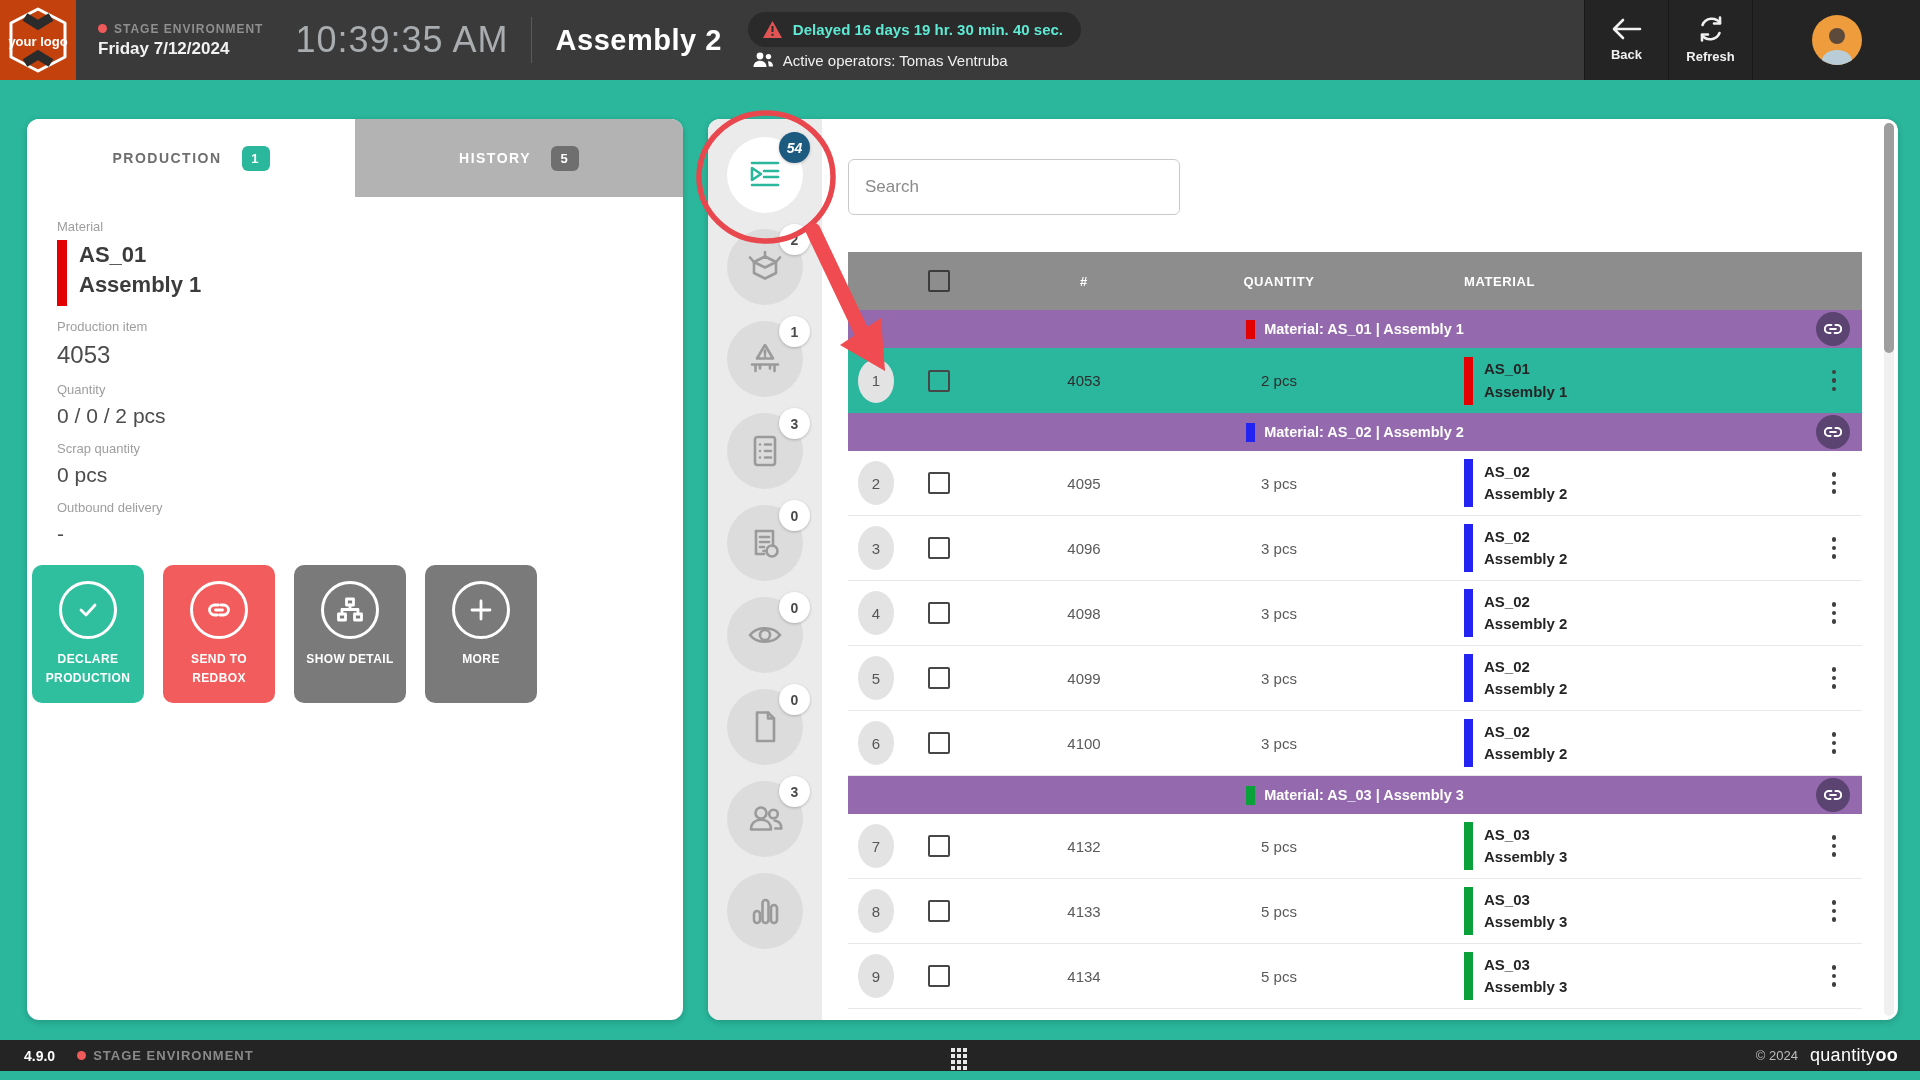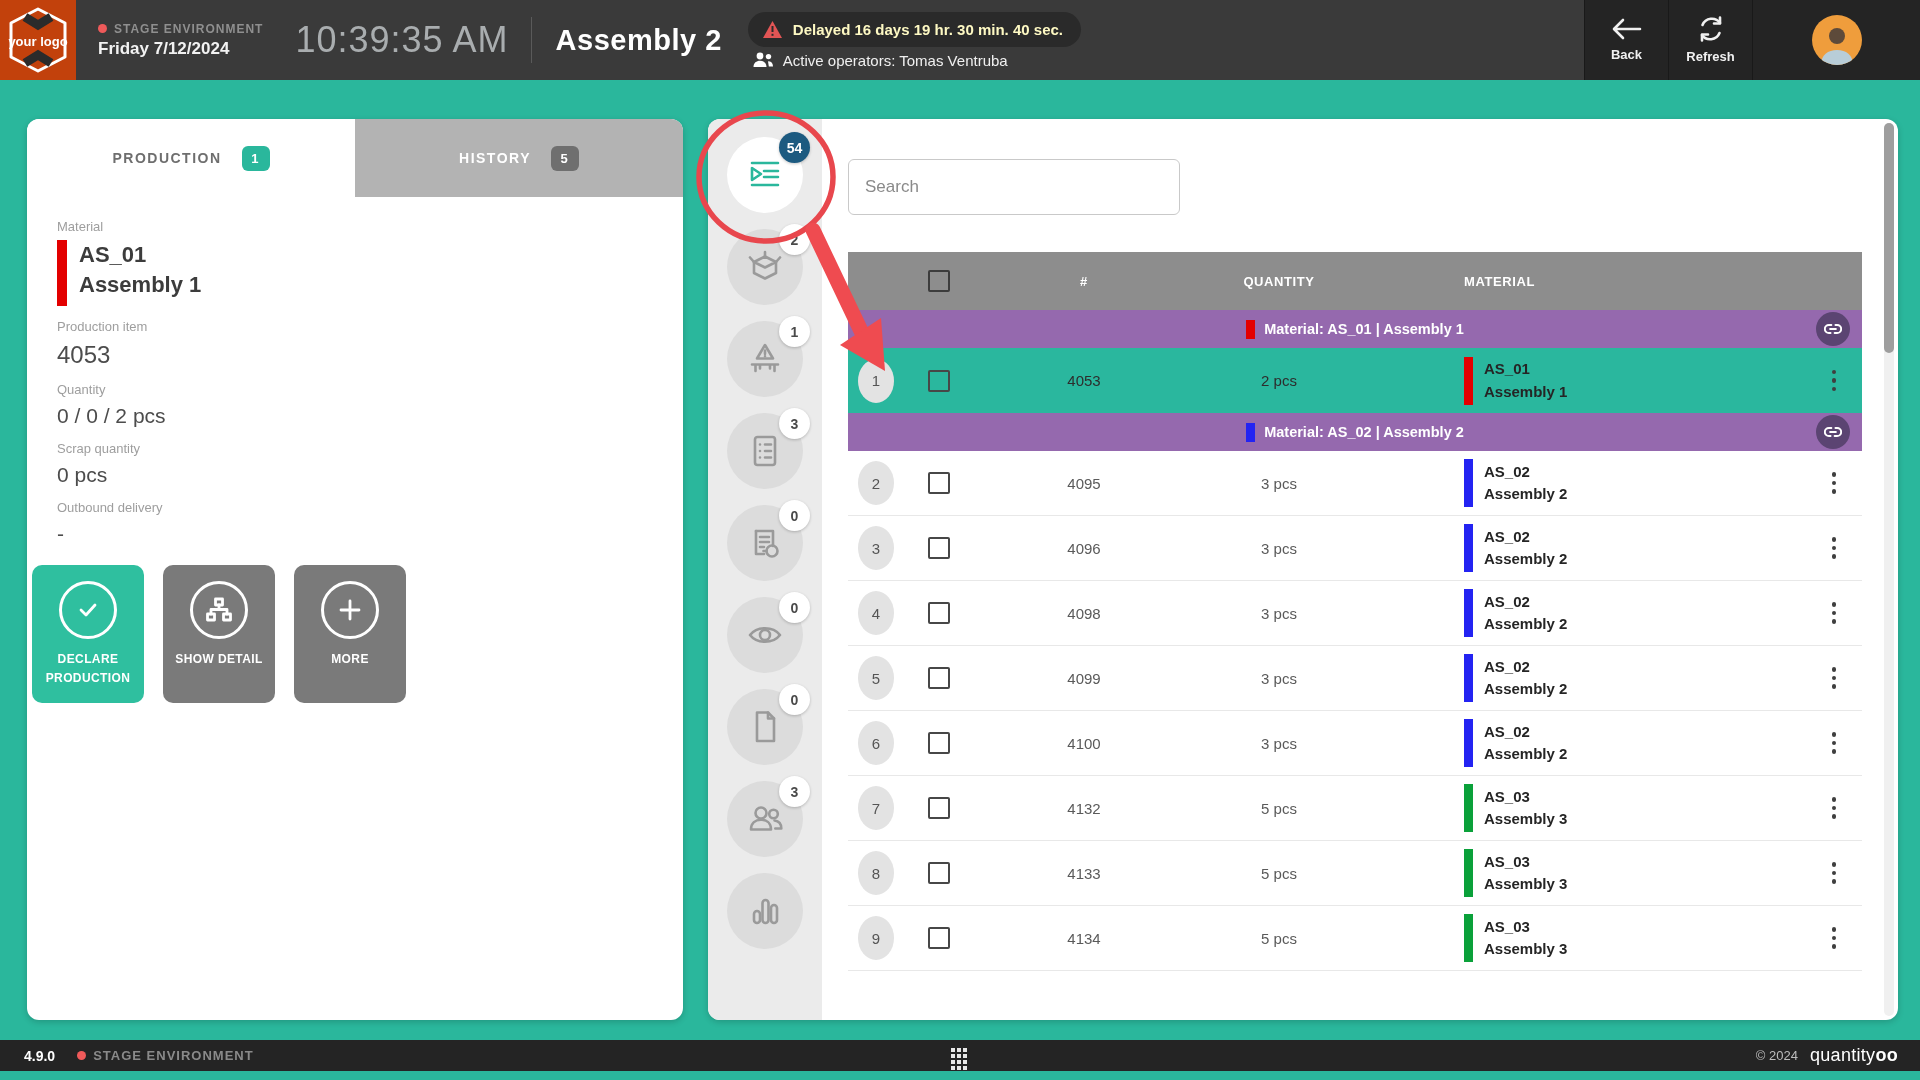--- a/index.html
+++ b/index.html
@@ -11,21 +11,21 @@
   .header { position:absolute; top:0; left:0; width:1920px; height:80px; background:#3a3a3a; display:flex; align-items:stretch; }
   .logo-block { width:76px; background:#c2410c; display:flex; align-items:center; justify-content:center; cursor:pointer; }
   .env-block { margin-left:22px; display:flex; flex-direction:column; justify-content:center; }
   .env-line { display:flex; align-items:center; gap:7px; font-size:12px; font-weight:bold; letter-spacing:1px; color:#8f8f8f; }
   .env-dot { width:9px; height:9px; border-radius:50%; background:#ef5a5a; }
   .env-date { margin-top:3px; font-size:17px; font-weight:bold; color:#f2f2f2; }
   .clock { margin-left:32px; align-self:center; font-size:36px; color:#a9adaf; letter-spacing:1px; }
   .hdr-divider { width:1px; height:46px; background:#5a5a5a; align-self:center; margin-left:22px; }
   .page-title { margin-left:24px; align-self:center; font-size:29px; font-weight:bold; color:#fff; letter-spacing:.5px; }
   .status-block { margin-left:26px; align-self:center; display:flex; flex-direction:column; gap:5px; }
-  .delay-pill { display:inline-flex; align-items:center; gap:10px; background:#2a2a2a; border-radius:19px; padding:8px 18px 8px 14px; color:#fef9c3; font-size:15px; font-weight:bold; width:max-content; }
+  .delay-pill { display:inline-flex; align-items:center; gap:10px; background:#2a2a2a; border-radius:19px; padding:8px 18px 8px 14px; color:#5eead4; font-size:15px; font-weight:bold; width:max-content; }
   .operators-line { display:flex; align-items:center; gap:9px; color:#f0f0f0; font-size:15px; margin-left:4px; }
   .header-right { margin-left:auto; display:flex; }
   .hdr-btn { width:84px; background:#242424; border:none; border-left:1px solid #191919; color:#f0f0f0; display:flex; flex-direction:column; align-items:center; justify-content:center; gap:7px; font-size:13px; font-weight:bold; font-family:inherit; cursor:pointer; }
   .avatar-cell { width:168px; background:#242424; border-left:1px solid #191919; display:flex; align-items:center; justify-content:center; }
   .avatar { width:50px; height:50px; border-radius:50%; background:#ef9d3c; overflow:hidden; display:flex; align-items:flex-end; justify-content:center; cursor:pointer; }
 
   
   .main { position:absolute; top:80px; left:0; width:1920px; height:960px; }
   .card { position:absolute; background:#fff; border-radius:12px; box-shadow:0 2px 6px rgba(0,0,0,.18); }
 
@@ -53,21 +53,21 @@
   .action-btn { width:112px; height:138px; border:none; border-radius:10px; display:flex; flex-direction:column; align-items:center; padding-top:16px; cursor:pointer; font-family:inherit; }
   .action-ring { width:58px; height:58px; border:3px solid #fff; border-radius:50%; display:flex; align-items:center; justify-content:center; flex-shrink:0; }
   .action-label { margin-top:11px; color:#fff; font-size:12px; font-weight:bold; letter-spacing:.4px; line-height:1.55; text-align:center; }
 
   
   .right-card { left:708px; top:39px; width:1190px; height:901px; display:flex; overflow:hidden; }
   .rail { width:114px; background:#ebebeb; display:flex; flex-direction:column; align-items:center; padding-top:18px; gap:16px; flex-shrink:0; }
   .rail-item { position:relative; width:76px; height:76px; border-radius:50%; background:#dcdcdc; display:flex; align-items:center; justify-content:center; cursor:pointer; flex-shrink:0; }
   .rail-item.active { background:#fff; }
   .rail-badge { position:absolute; top:-5px; right:-7px; width:31px; height:31px; border-radius:50%; background:#fff; color:#4a4a4a; font-size:14px; font-weight:bold; display:flex; align-items:center; justify-content:center; box-shadow:0 1px 3px rgba(0,0,0,.22); }
-  .rail-badge.primary { background:#1c5a80; color:#fff; }
+  .rail-badge.primary { background:#1c5a80; color:#fff;font-style:italic; }
   .rail-content { position:relative; flex:1; }
   .search-input { position:absolute; left:26px; top:40px; width:332px; height:56px; border:1px solid #c9c9c9; border-radius:6px; padding:0 16px; font-size:17px; color:#555; font-family:inherit; outline:none; }
   .search-input::placeholder { color:#8a8a8a; }
   .ptable { position:absolute; left:26px; top:133px; width:1014px; }
   .tgrid { display:grid; grid-template-columns:56px 70px 220px 170px 1fr 56px; align-items:center; }
   .thead { height:58px; background:#8d8d8d; color:#fff; font-size:13px; font-weight:bold; letter-spacing:.6px; }
   .th-c { text-align:center; }
   .th-mat { padding-left:100px; }
   .cbx { width:22px; height:22px; border:2px solid #474747; border-radius:2px; justify-self:center; cursor:pointer; background:transparent; }
   .group-row { position:relative; height:38px; background:#9569ae; display:flex; align-items:center; justify-content:center; gap:9px; }
@@ -208,20 +208,31 @@
       <div class="actions-row" id="actions-row">
           <button class="action-btn" style="background: rgb(47, 191, 159);">
             <span class="action-ring">
               <svg width="32" height="32" viewBox="0 0 32 32">
                 <path d="M9 16 L14 21 L23 11" stroke="#fff" stroke-width="2.8" fill="none" stroke-linecap="round" stroke-linejoin="round"></path>
               </svg>
             </span>
     <span class="action-label">DECLARE
 PRODUCTION</span>
           </button>
+          <button class="action-btn" style="background: rgb(242, 92, 92);">
+            <span class="action-ring">
+              <svg width="32" height="32" viewBox="0 0 32 32">
+                <path d="M14 21 h-2.5 a5 5 0 0 1 0-10 h4" stroke="#fff" stroke-width="2.8" fill="none" stroke-linecap="round" stroke-linejoin="round"></path>
+                <path d="M18 11 h2.5 a5 5 0 0 1 0 10 h-4" stroke="#fff" stroke-width="2.8" fill="none" stroke-linecap="round" stroke-linejoin="round"></path>
+                <path d="M12.5 16 h7" stroke="#fff" stroke-width="2.8" fill="none" stroke-linecap="round" stroke-linejoin="round"></path>
+              </svg>
+            </span>
+    <span class="action-label">SEND TO
+REDBOX</span>
+          </button>
           <button class="action-btn" style="background: rgb(122, 122, 122);">
             <span class="action-ring">
               <svg width="32" height="32" viewBox="0 0 32 32">
                 <rect x="12.5" y="5" width="7" height="6" stroke="#fff" stroke-width="2.8" fill="none" stroke-linecap="round" stroke-linejoin="round"></rect>
                 <rect x="4.5" y="20" width="7" height="6" stroke="#fff" stroke-width="2.8" fill="none" stroke-linecap="round" stroke-linejoin="round"></rect>
                 <rect x="20.5" y="20" width="7" height="6" stroke="#fff" stroke-width="2.8" fill="none" stroke-linecap="round" stroke-linejoin="round"></rect>
                 <path d="M16 11 V15.5 M8 20 V15.5 H24 V20" stroke="#fff" stroke-width="2.8" fill="none" stroke-linecap="round" stroke-linejoin="round"></path>
               </svg>
             </span>
     <span class="action-label">SHOW DETAIL</span>
@@ -445,20 +456,31 @@
                     <div>AS_02</div>
                     <div>Assembly 2</div>
                   </span>
       </div>
       <button class="dots-btn">
                   <i></i>
                   <i></i>
                   <i></i>
                 </button>
               </div>
+              <div class="group-row">
+                <span class="group-chip" style="background:#0aa13a"></span>
+    <span class="group-label">Material: AS_03 | Assembly 3</span>
+    <button class="group-link">
+                  <svg width="18" height="14" viewBox="0 0 22 16">
+                    <path d="M8 13 h-2 a5 5 0 0 1 0-10 h3" fill="none" stroke="#fff" stroke-width="2.4" stroke-linecap="round"></path>
+                    <path d="M14 3 h2 a5 5 0 0 1 0 10 h-3" fill="none" stroke="#fff" stroke-width="2.4" stroke-linecap="round"></path>
+                    <path d="M7.5 8 h7" stroke="#fff" stroke-width="2.4" stroke-linecap="round"></path>
+                  </svg>
+                </button>
+              </div>
               <div class="tgrid trow">
       <div class="idx-circle">7</div>
       <div class="cbx"></div>
       <div class="cell-id">4132</div>
       <div class="cell-qty">5 pcs</div>
       <div class="cell-mat">
         <span class="mat-bar" style="background:#0aa13a"></span>
         <span class="mat-text">
                     <div>AS_03</div>
                     <div>Assembly 3</div>

